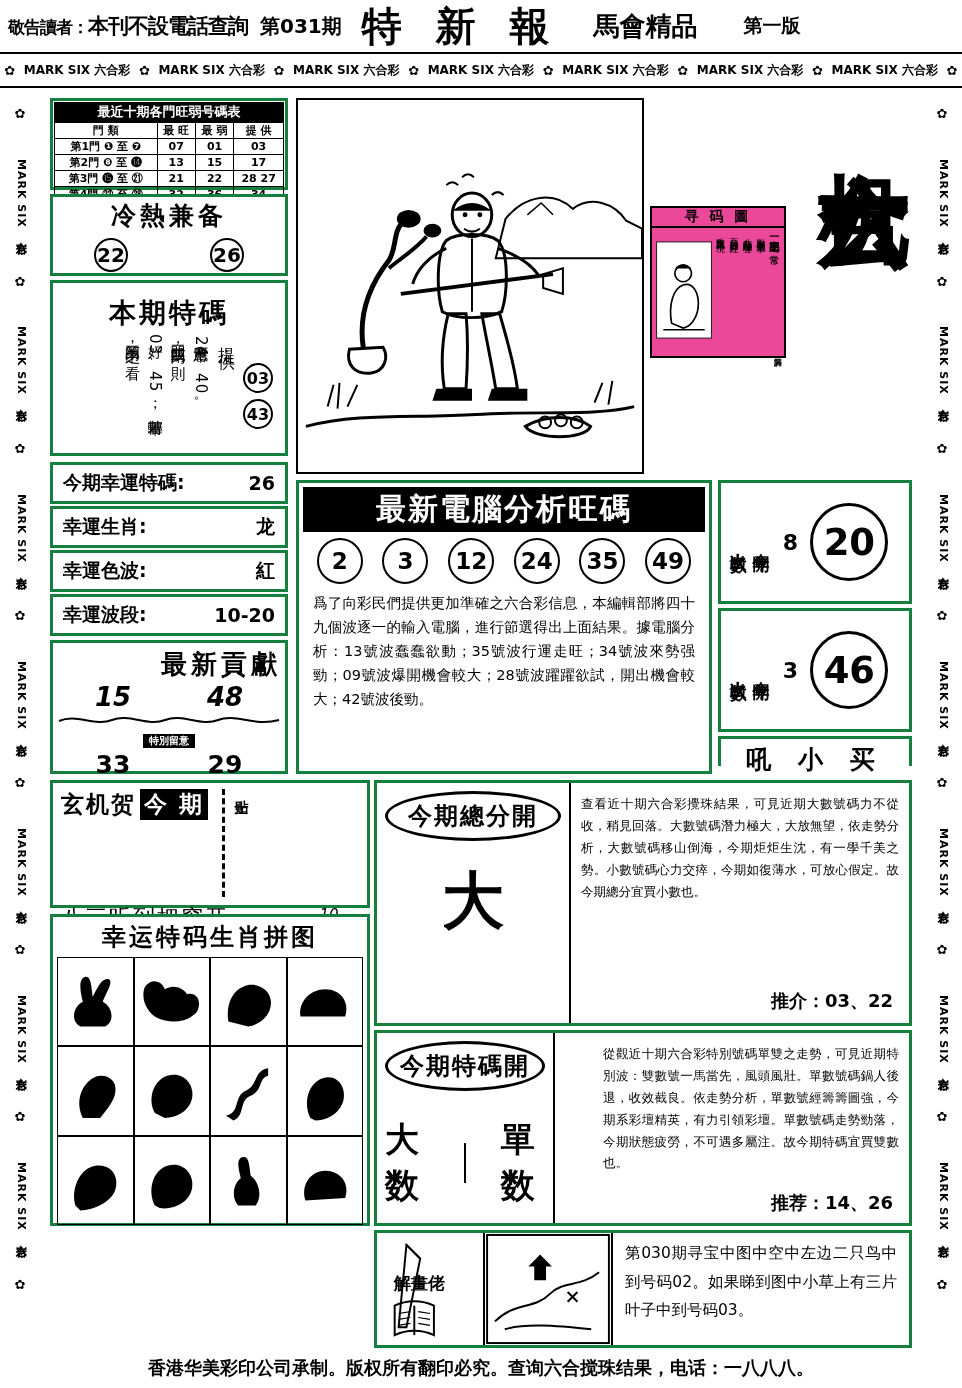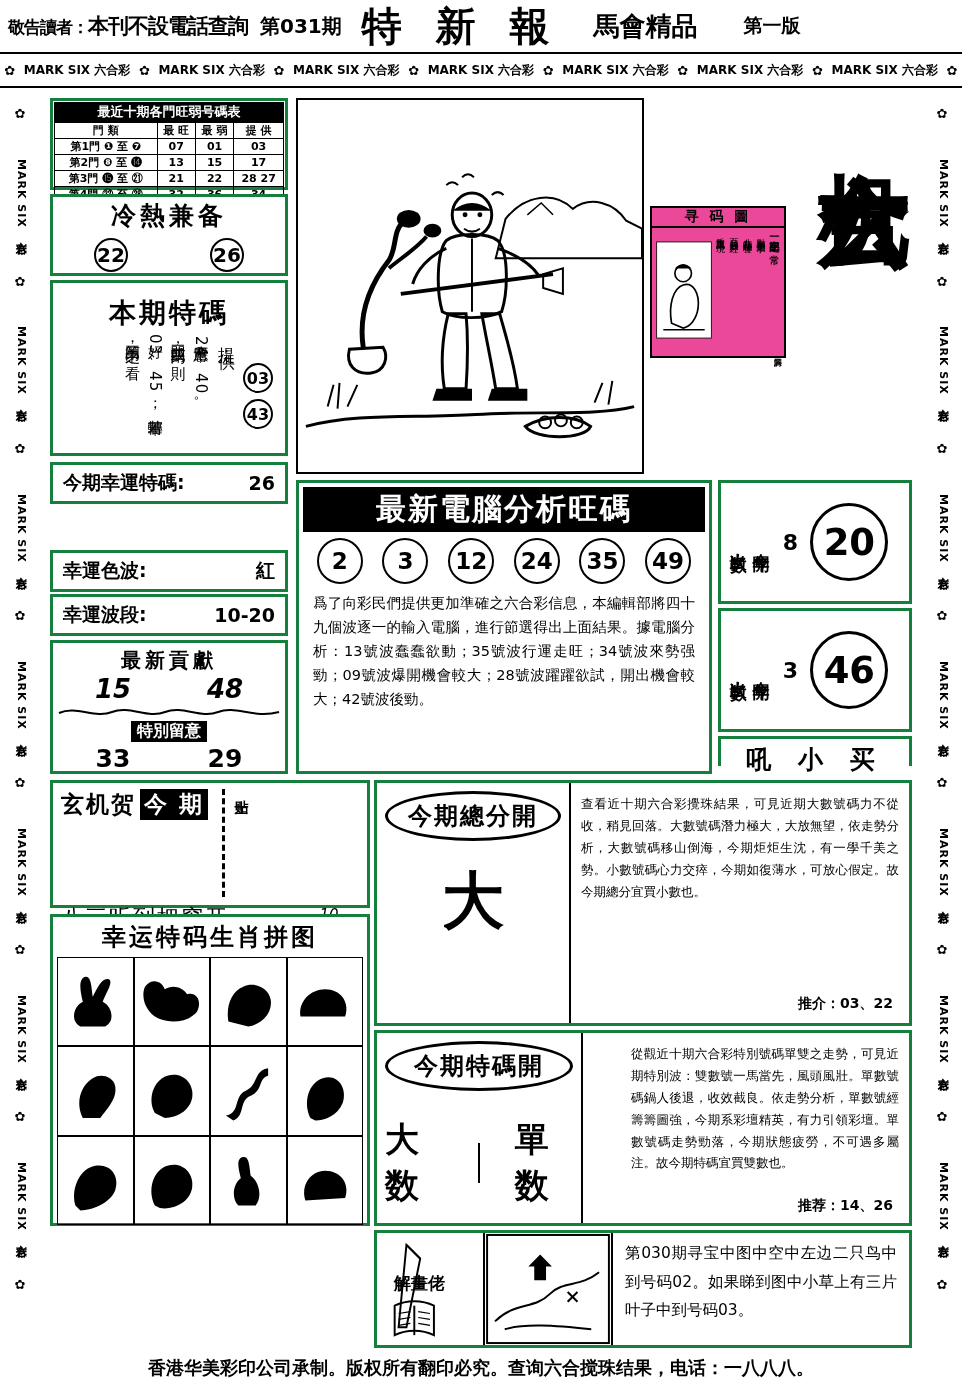--- a/index.html
+++ b/index.html
@@ -63,23 +63,23 @@
     text-align:center; line-height:31px; font-size:20px; font-weight:bold; }
 
   .tema-title { text-align:center; font-size:27px; font-weight:bold; letter-spacing:3px; }
   .vtext { writing-mode:vertical-rl; font-size:15px; line-height:1.25; letter-spacing:1px; }
   .vtext.big { font-size:17px; }
 
   .row-line { display:flex; align-items:center; justify-content:space-between; padding:0 10px; height:100%;border-radius:17px; }
   .row-label { font-size:19px; font-weight:bold; }
   .row-value { font-size:19px; font-weight:bold; }
 
-  .contrib-title { text-align:center; font-size:20px; font-weight:bold; letter-spacing:4px; }
+  .contrib-title { text-align:right; font-size:26px; font-weight:bold; letter-spacing:4px; }
   .contrib-nums { display:flex; justify-content:space-around; font-size:26px; font-style:italic; font-weight:bold;}
-  .special-tag { text-align:center; font-size:16px; font-weight:bold; background:#000; color:#fff; display:inline-block; padding:0 6px;}
+  .special-tag { text-align:center; font-size:10px; font-weight:bold; background:#000; color:#fff; display:inline-block; padding:0 6px;}
   .contrib-nums2 { display:flex; justify-content:space-around; font-size:25px; font-weight:bold;}
 
   
   .xj-title { font-size:23px; font-weight:bold; letter-spacing:2px; }
   .xj-hl { background:#000; color:#fff; padding:0 4px; }
   .xj-line { font-size:22px; letter-spacing:2px; }
 
   
   .zgrid { display:grid; grid-template-columns:repeat(4,1fr); grid-template-rows:repeat(3,1fr); width:100%; height:100%;}
   .zcell { border:1px solid #000; position:relative; overflow:hidden; }
@@ -95,21 +95,21 @@
   .anl-text { font-size:14.5px; line-height:1.65; padding:2px 10px 0 10px; text-align:justify; }
 
   
   .stat-cell { display:flex; height:100%; align-items:center; }
   .stat-v { writing-mode:vertical-rl; font-size:17px; font-weight:bold; letter-spacing:2px; line-height:1.1;}
   .bigball { width:78px; height:78px; border:3px solid #000; border-radius:50%; display:flex; align-items:center;
     justify-content:center; font-size:37px; font-weight:bold;}
 
   .four-words { text-align:center; font-size:25px; font-weight:bold; letter-spacing:9px; }
   .para { font-size:12.5px; line-height:1.75; text-align:justify; padding:4px 10px; }
-  .recom { text-align:right; font-size:14px; font-weight:bold; padding-right:16px; }
+  .recom { text-align:right; font-size:18px; font-weight:bold; padding-right:16px; }
 
   .oval { border:3px solid #000; border-radius:50%; text-align:center; font-size:24px; font-weight:bold;
     padding:6px 0; letter-spacing:2px; background:#fff;}
   .huge { text-align:center; font-size:62px; font-weight:bold; }
   .huge2 { display:flex; justify-content:space-around; align-items:center; font-size:34px; font-weight:bold;gap:35px; }
   .divider-v { width:2px; background:#000; height:40px; }
 
   .bottom-text { font-size:15.5px; line-height:1.85; padding:6px 12px; text-align:justify;}
 
   
@@ -265,20 +265,26 @@
         </div>
       </div>
     </div>
 
     <div class="box" style="left:8px; top:372px; width:238px; height:42px;">
       <div class="row-line">
         <span class="row-label">今期幸運特碼:</span>
         <span class="row-value">26</span>
       </div>
     </div>
+    <div class="box" style="left:8px; top:416px; width:238px; height:42px;">
+      <div class="row-line">
+        <span class="row-label">幸運生肖:</span>
+        <span class="row-value">龙</span>
+      </div>
+    </div>
     <div class="box" style="left:8px; top:460px; width:238px; height:42px;">
       <div class="row-line">
         <span class="row-label">幸運色波:</span>
         <span class="row-value">紅</span>
       </div>
     </div>
     <div class="box" style="left:8px; top:504px; width:238px; height:42px;">
       <div class="row-line">
         <span class="row-label">幸運波段:</span>
         <span class="row-value">10-20</span>
@@ -507,21 +513,21 @@
         <div class="oval">今期總分開</div>
         <div class="huge" style="margin-top:18px;">大</div>
       </div>
       <div style="flex:1; display:flex; flex-direction:column; justify-content:space-between; padding-top:6px;">
         <div class="para">查看近十期六合彩攪珠結果，可見近期大數號碼力不從收，稍見回落。大數號碼潛力極大，大放無望，依走勢分析，大數號碼移山倒海，今期炬炬生沈，有一學千美之勢。小數號碼心力交瘁，今期如復薄水，可放心假定。故今期總分宜買小數也。</div>
         <div class="recom" style="padding-bottom:10px;">推介：03、22</div>
       </div>
     </div>
 
     <div class="box" style="left:332px; top:940px; width:538px; height:196px; display:flex;">
-      <div style="width:206px; border-right:2px solid #000; padding:8px;">
+      <div style="width:178px; border-right:2px solid #000; padding:8px;">
         <div class="oval">今期特碼開</div>
         <div class="huge2" style="margin-top:26px;">
           <span>大数</span>
           <span class="divider-v"></span>
           <span>單数</span>
         </div>
       </div>
       <div style="flex:1; display:flex; flex-direction:column; justify-content:space-between; padding-top:6px;padding-left:38px;">
         <div class="para">從觀近十期六合彩特別號碼單雙之走勢，可見近期特別波：雙數號一馬當先，風頭風壯。單數號碼鍋人後退，收效截良。依走勢分析，單數號經籌籌圖強，今期系彩壇精英，有力引領彩壇。單數號碼走勢勁落，今期狀態疲勞，不可遇多屬注。故今期特碼宜買雙數也。</div>
         <div class="recom" style="padding-bottom:8px;">推荐：14、26</div>

